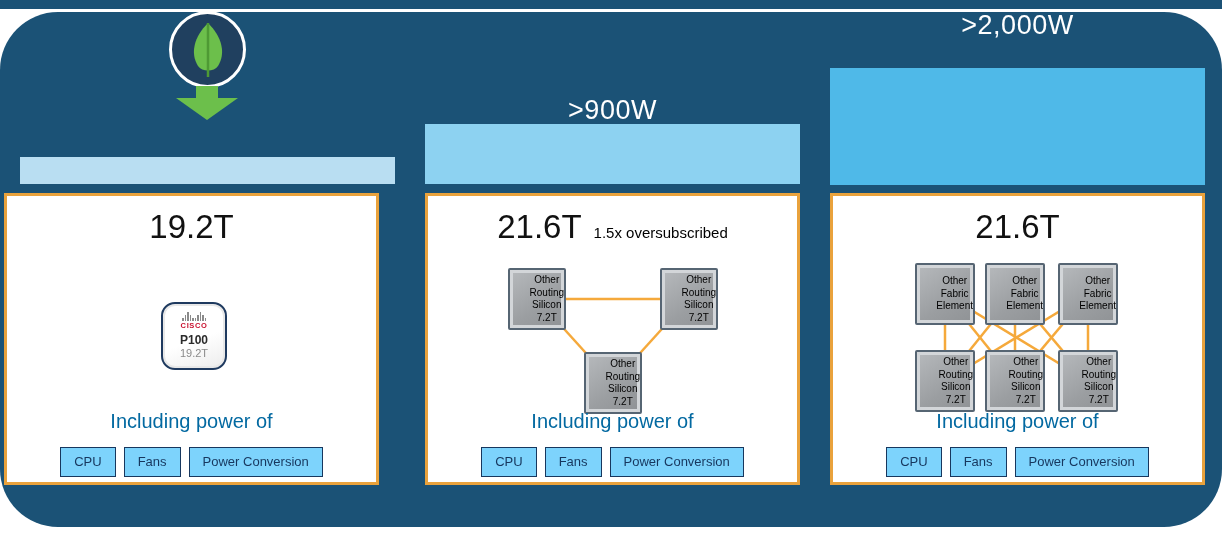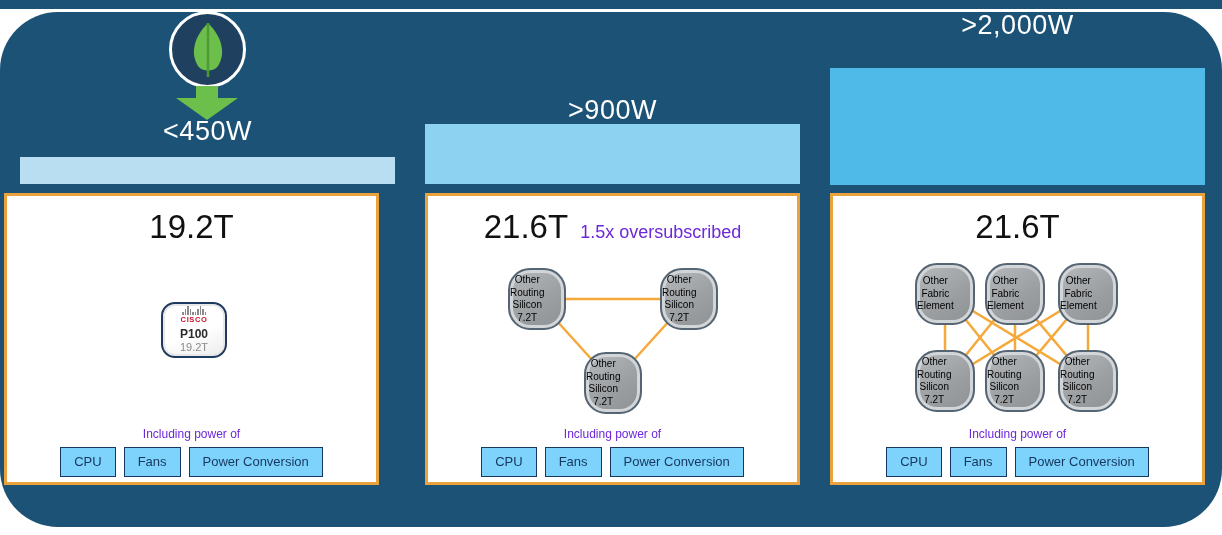--- a/index.html
+++ b/index.html
@@ -16,44 +16,44 @@
   .eco-arrow{position:absolute;left:176px;top:86px;}
 
   .power-label{position:absolute;width:375px;text-align:center;color:#ffffff;font-size:27px;letter-spacing:.5px;}
 
   .bar{position:absolute;width:375px;}
 
   .panel{position:absolute;top:193px;width:375px;height:292px;background:#ffffff;
     border:3px solid #E9A23C;box-sizing:border-box;}
   .panel-title-row{position:absolute;left:0;right:0;top:12px;display:flex;justify-content:center;align-items:baseline;gap:12px;}
   .panel-title{font-size:33px;color:#111111;}
-  .panel-subtitle{font-size:18px;color:#6d28d9;}
+  .panel-subtitle{font-size:15px;color:#000000;}
 
   
-  .p100-chip{position:absolute;left:154px;top:106px;width:66px;height:56px;border-radius:14px;
+  .p100-chip{position:absolute;left:154px;top:106px;width:66px;height:68px;border-radius:14px;
     border:2.5px solid #1F3A5F;box-sizing:border-box;background:linear-gradient(160deg,#ffffff 55%,#ececec 100%);
     box-shadow:inset 0 0 0 2px #e8e8e8;display:flex;flex-direction:column;align-items:center;justify-content:center;}
   .cisco-bars{display:flex;align-items:flex-end;gap:1px;height:9px;margin-bottom:1px;}
   .cisco-bars i{display:block;width:1.5px;background:#8a8a8a;}
   .cisco-word{font-size:7.5px;font-weight:bold;color:#C8102E;letter-spacing:.6px;line-height:8px;}
   .p100-model{font-size:12px;font-weight:bold;color:#2b2b2b;margin-top:4px;line-height:13px;}
   .p100-cap{font-size:11px;color:#8a8a8a;line-height:13px;}
 
   
-  .chip-gray{position:absolute;border-radius:22px;border:2px solid #566573;box-sizing:border-box;
+  .chip-gray{position:absolute;border-radius:2px;border:2px solid #566573;box-sizing:border-box;
     background:linear-gradient(145deg,#b7babd 0%,#9b9ea1 60%,#8f9295 100%);
     box-shadow:inset 0 0 0 3px #d3d6d9;
-    display:flex;align-items:center;justify-content:flex-start;text-align:center;}
+    display:flex;align-items:center;justify-content:flex-end;text-align:center;}
   .chip-label{font-size:10px;line-height:12.5px;color:#000000;white-space:pre-line;}
 
   .connector-svg{position:absolute;left:0;top:0;}
   .connector-svg line{stroke:#F5A93B;stroke-width:2.5;}
 
   .footer{position:absolute;left:0;right:0;bottom:5px;display:flex;flex-direction:column;align-items:center;}
-  .footer-label{font-size:12px;color:#6d28d9;margin-bottom:6px;}
+  .footer-label{font-size:20px;color:#0369a1;margin-bottom:14px;}
   .footer-buttons{display:flex;gap:8px;}
   .chip-btn{background:#7dd3fc;border:1.5px solid #17375E;color:#17375E;font-size:13px;
     padding:4px 13px;line-height:20px;box-sizing:border-box;font-family:inherit;}
 </style>
 </head>
 <body>
 
 <div class="canvas">
 
   <div class="top-strip"></div>
@@ -63,21 +63,20 @@
     <svg width="44" height="58" viewBox="0 0 44 58">
       <path d="M22 2 C8 16 4 32 12 45 C16 51 28 51 32 45 C40 32 36 16 22 2 Z" fill="#6CBF4B"></path>
       <line x1="22" y1="2" x2="22" y2="56" stroke="#4E9A34" stroke-width="2.5"></line>
     </svg>
   </div>
   <svg class="eco-arrow" width="62" height="34" viewBox="0 0 62 34">
     <rect x="20" y="0" width="22" height="13" fill="#6CBF4B"></rect>
     <polygon points="0,12 62,12 31,34" fill="#6CBF4B"></polygon>
   </svg>
 
-  <div class="power-label" style="left:20px;top:116px;">&lt;450W</div>
   <div class="power-label" style="left:425px;top:95px;">&gt;900W</div>
   <div class="power-label" style="left:830px;top:10px;">&gt;2,000W</div>
 
   <div class="bar" style="left:20px;top:157px;height:27px;background:#B9DEF2;"></div>
   <div class="bar" style="left:425px;top:124px;height:60px;background:#8DD2F1;"></div>
   <div class="bar" style="left:830px;top:68px;height:117px;background:#4FB9E8;"></div>
 
   <div class="panel" style="left:4px;">
     <div class="panel-title-row">
       <span class="panel-title">19.2T</span>

